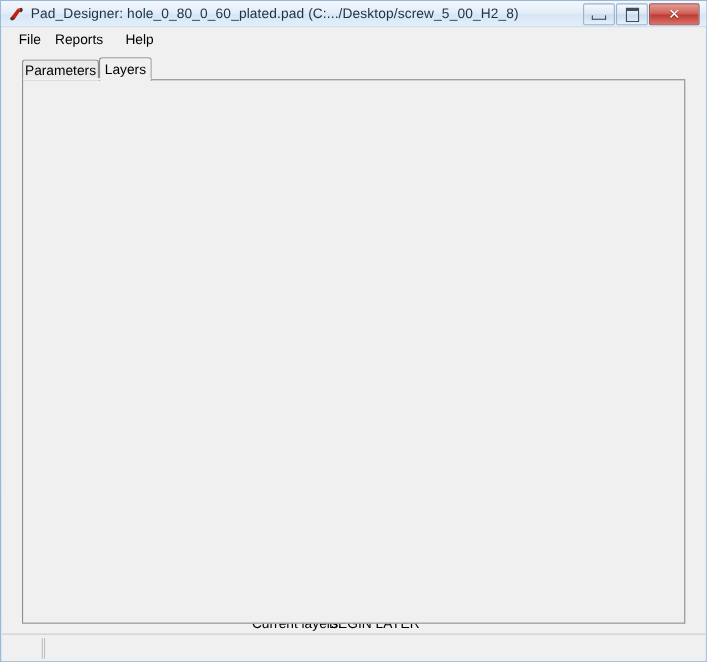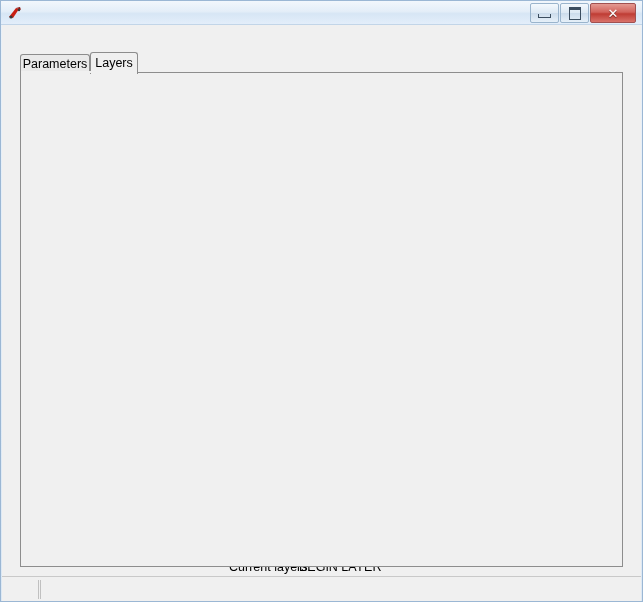--- a/index.html
+++ b/index.html
@@ -272,38 +272,44 @@
 
   <div id="titlebar">
     <div id="app-icon">
       <svg width="16" height="16" viewBox="0 0 16 16">
         <path d="M2 12 L9 3 L12 4 L6 13 Z" fill="#c81e12"></path>
         <path d="M9 3 L13 2 L14 5 L12 4 Z" fill="#8a1109"></path>
         <circle cx="4" cy="12" r="1.6" fill="#3a3a3a"></circle>
         <circle cx="12" cy="5" r="1.2" fill="#3a3a3a"></circle>
       </svg>
     </div>
+    <div id="title-text">Pad_Designer: hole_0_80_0_60_plated.pad (C:.../Desktop/screw_5_00_H2_8)</div>
 
     <div class="wbtn" id="btn-min">
       <span class="glyph">
           <span class="minbox"></span>
         </span>
     </div>
     <div class="wbtn" id="btn-max">
       <span class="glyph">
           <span class="maxbox"></span>
         </span>
     </div>
     <div class="wbtn" id="btn-close">
       <span class="glyph">✕</span>
     </div>
   </div>
 
   <div id="client">
 
+    <div id="menubar">
+      <div class="menu-item" style="left:8px">File</div>
+      <div class="menu-item" style="left:41px">Reports</div>
+      <div class="menu-item" style="left:105px">Help</div>
+    </div>
 
     <div id="tabstrip">
       <div class="tab inactive" id="tab-parameters">Parameters</div>
       <div class="tab active" id="tab-layers">Layers</div>
     </div>
     <div id="tabpage"></div>
     <div id="tab-cover"></div>
 
     <div class="group" id="grp-padstack">
       <span class="glabel">Padstack layers</span>

